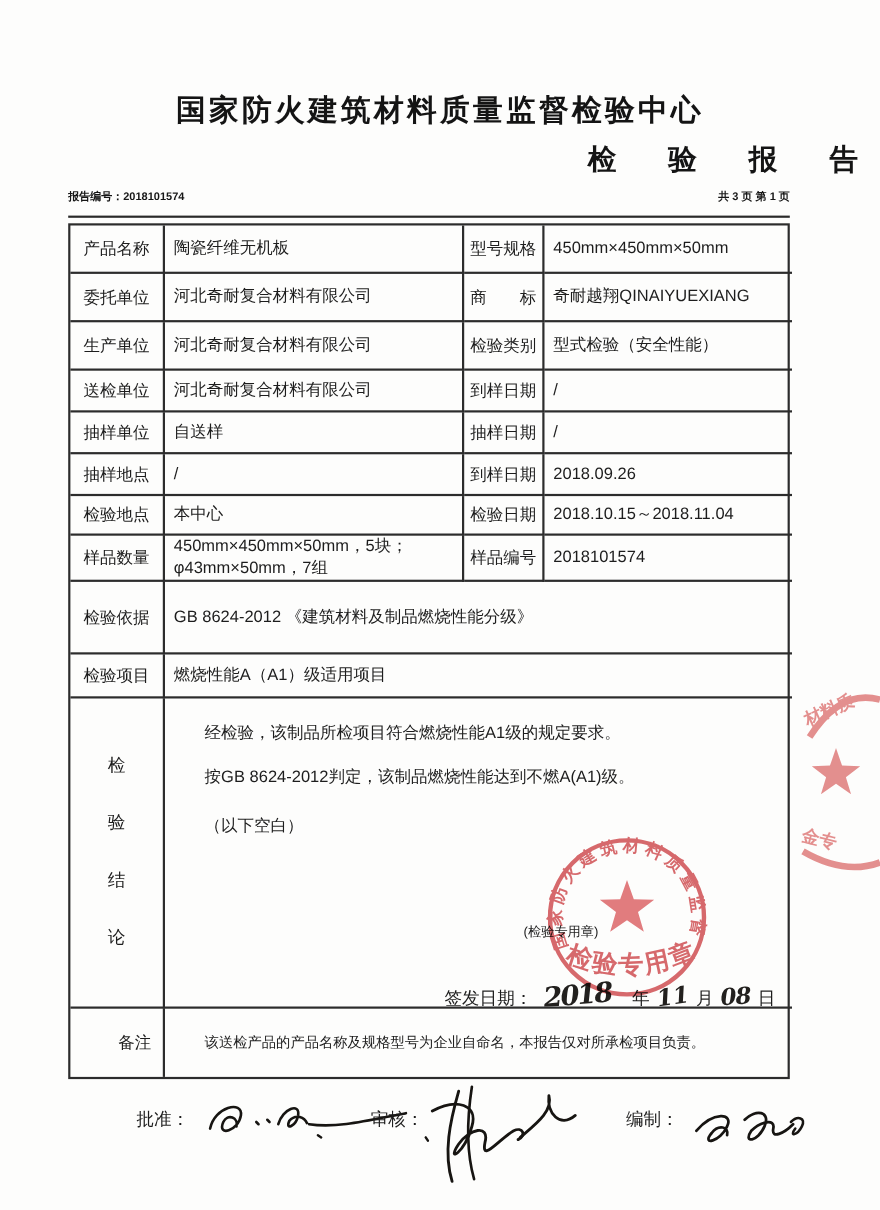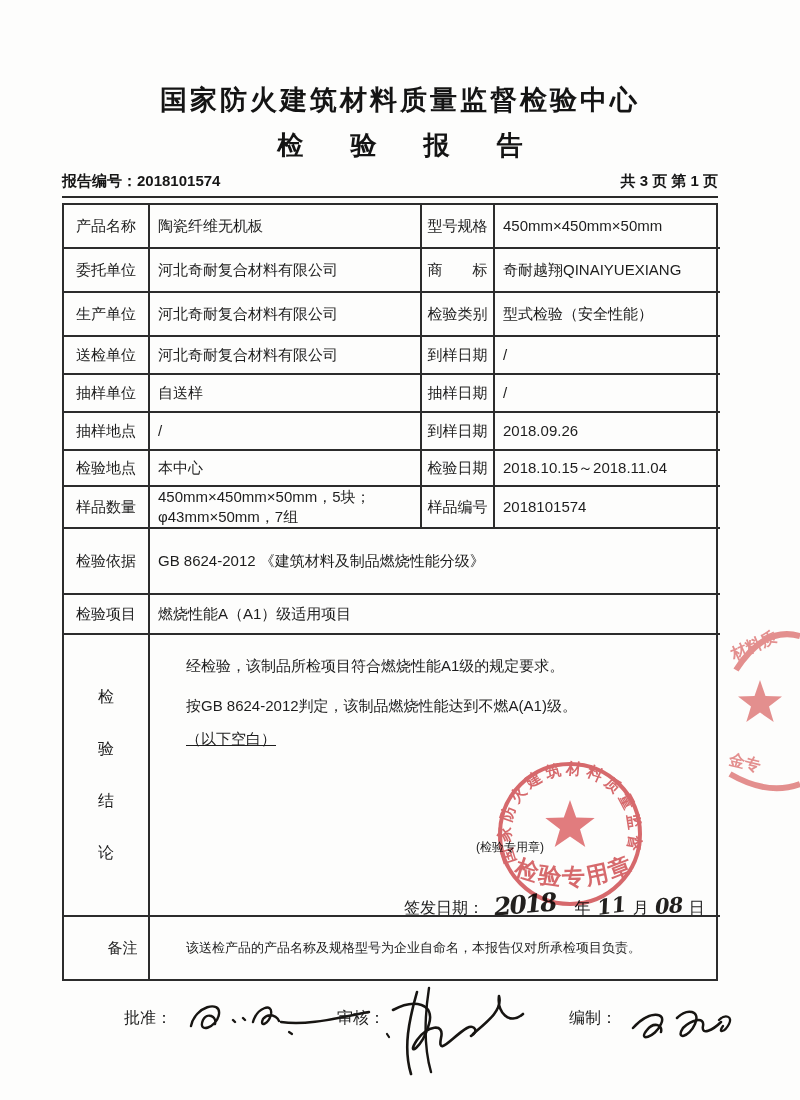--- a/index.html
+++ b/index.html
@@ -12,28 +12,28 @@
     color:#1d1d1d;
     overflow:hidden;
   }
   .org-title {
     position:absolute; top:82px; left:0; width:800px;
     text-align:center; font-size:27px; font-weight:bold;
     letter-spacing:3px; color:#141414;
   }
   .doc-title {
     position:absolute; top:128px; left:0; width:800px;
-    text-align:center; font-size:26px; font-weight:bold;
+    text-align:right; font-size:26px; font-weight:bold;
     letter-spacing:20px; padding-left:20px; color:#141414;
   }
   .meta-row {
     position:absolute; top:172px; left:62px; width:656px; height:26px;
     border-bottom:2px solid #2a2a2a;
     display:flex; justify-content:space-between; align-items:flex-start;
-    font-size:15px; font-weight:bold; color:#161616;
+    font-size:10px; font-weight:bold; color:#161616;
   }
   .report-table {
     position:absolute; left:62px; top:203px; width:656px;
     display:grid;
     grid-template-columns:86px 272px 73px 225px;
     grid-template-rows:44px 44px 44px 38px 38px 38px 36px 42px 66px 40px 282px 62px;
     border:2px solid #2c2c2c; background:transparent;
     font-size:15px;
   }
   .cell {
@@ -47,21 +47,21 @@
   .span3 { grid-column:2 / 5; border-right:none; }
   .concl-label-cell { justify-content:center; }
   .concl-label {
     width:18px; word-break:break-all; line-height:52px;
     text-align:center; font-size:16px;
   }
   .concl-cell { position:relative; display:block; padding:0;text-align:right; }
   .concl-line { position:absolute; left:36px; white-space:nowrap; font-size:15px; }
   .cl1 { top:22px; }
   .cl2 { top:62px; }
-  .cl3 { top:95px;text-decoration:underline; }
+  .cl3 { top:106px; }
   .seal-note { position:absolute; left:326px; top:204px; font-size:12px; white-space:nowrap; }
   .issue-line { position:absolute; left:254px; top:255px; font-size:16px; white-space:nowrap; }
   .hw {
     display:inline-block;
     font-family:"DejaVu Serif","Liberation Serif",serif;
     font-style:italic; font-weight:bold; color:#22201e;
   }
   .hw-year { font-size:25px; transform:rotate(-5deg); letter-spacing:-2px; margin:0 14px 0 6px; }
   .hw-month { font-size:21px; transform:rotate(-8deg); margin:0 2px; }
   .hw-day { font-size:21px; transform:rotate(-4deg); margin:0 2px; letter-spacing:-1px; }

